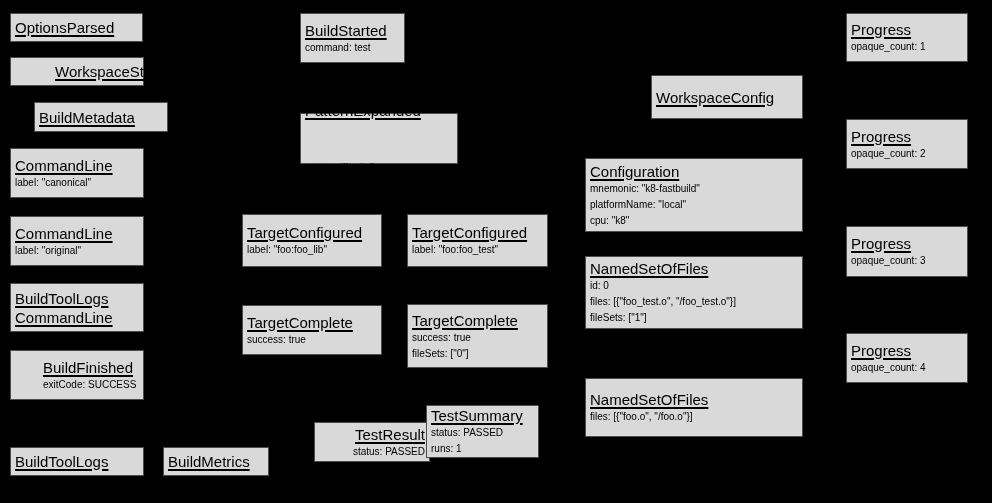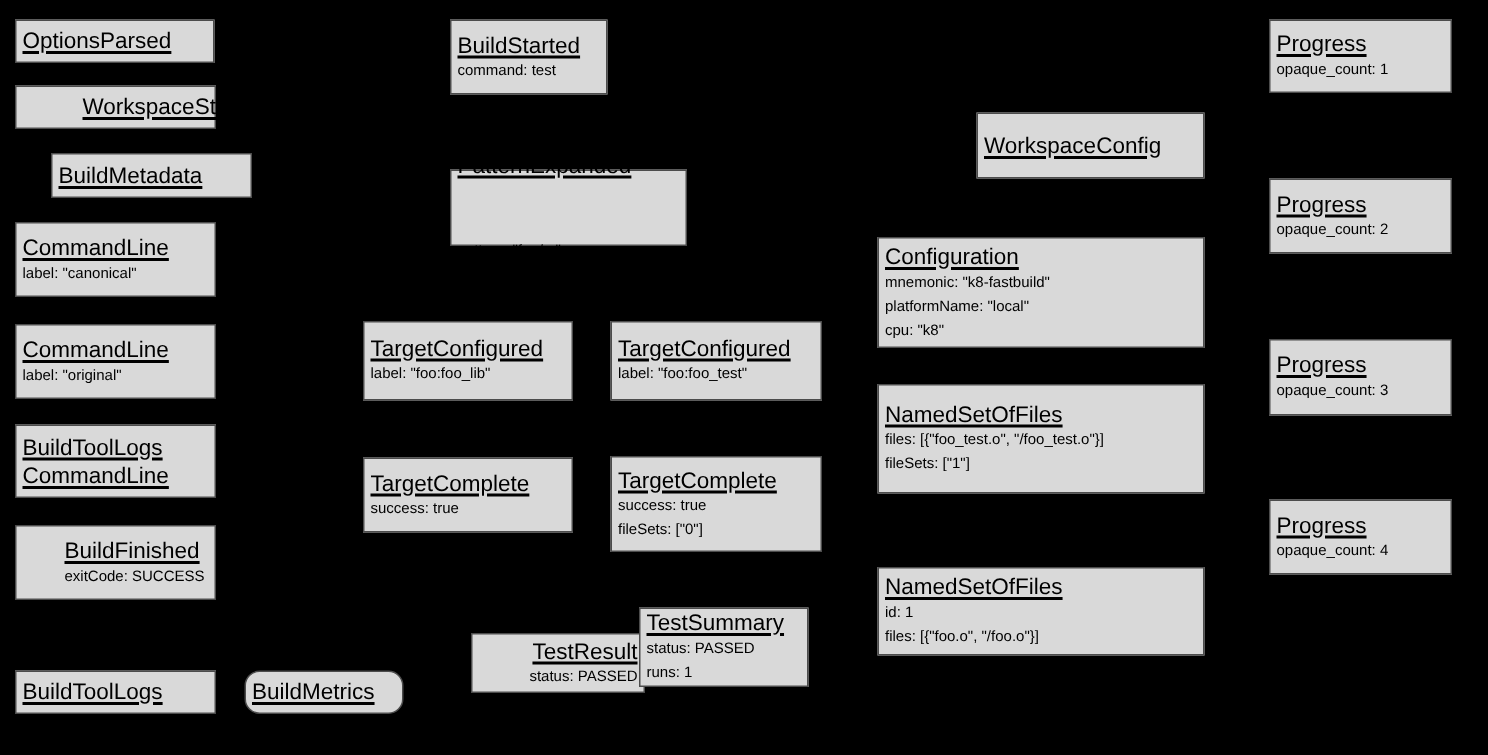--- a/index.html
+++ b/index.html
@@ -66,21 +66,21 @@
       <span class="box-title">BuildToolLogs</span>
       <span class="box-title">CommandLine</span>
     </div>
     <div class="box" style="left: 10px; top: 350px; width: 134px; height: 50px; padding-left: 32px;">
       <span class="box-title">BuildFinished</span>
       <div class="box-line">exitCode: SUCCESS</div>
     </div>
     <div class="box" style="left: 10px; top: 447px; width: 134px; height: 29px;">
       <span class="box-title">BuildToolLogs</span>
     </div>
-    <div class="box" style="left: 163px; top: 447px; width: 106px; height: 29px; border-radius: 10px;">
+    <div class="box" style="left: 163px; top: 447px; width: 106px; height: 29px;">
       <span class="box-title">BuildMetrics</span>
     </div>
     <div class="box" style="left: 300px; top: 13px; width: 105px; height: 50px;">
       <span class="box-title">BuildStarted</span>
       <div class="box-line">command: test</div>
     </div>
     <div class="box" style="left: 300px; top: 113px; width: 158px; height: 51px; gap: 40px;">
       <span class="box-title">PatternExpanded</span>
       <div class="box-line">pattern: "foo/..."</div>
     </div>
@@ -114,26 +114,26 @@
       <span class="box-title">WorkspaceConfig</span>
     </div>
     <div class="box" style="left: 585px; top: 158px; width: 218px; height: 74px;">
       <span class="box-title">Configuration</span>
       <div class="box-line">mnemonic: "k8-fastbuild"</div>
       <div class="box-line">platformName: "local"</div>
       <div class="box-line">cpu: "k8"</div>
     </div>
     <div class="box" style="left: 585px; top: 256px; width: 218px; height: 73px;">
       <span class="box-title">NamedSetOfFiles</span>
+      <div class="box-line">id: 0</div>
       <div class="box-line">files: [{"foo_test.o", "/foo_test.o"}]</div>
       <div class="box-line">fileSets: ["1"]</div>
     </div>
     <div class="box" style="left: 585px; top: 378px; width: 218px; height: 59px;">
       <span class="box-title">NamedSetOfFiles</span>
-      <div class="box-line">id: 1</div>
       <div class="box-line">files: [{"foo.o", "/foo.o"}]</div>
     </div>
     <div class="box" style="left: 846px; top: 13px; width: 122px; height: 49px;">
       <span class="box-title">Progress</span>
       <div class="box-line">opaque_count: 1</div>
     </div>
     <div class="box" style="left: 846px; top: 119px; width: 122px; height: 50px;">
       <span class="box-title">Progress</span>
       <div class="box-line">opaque_count: 2</div>
     </div>

